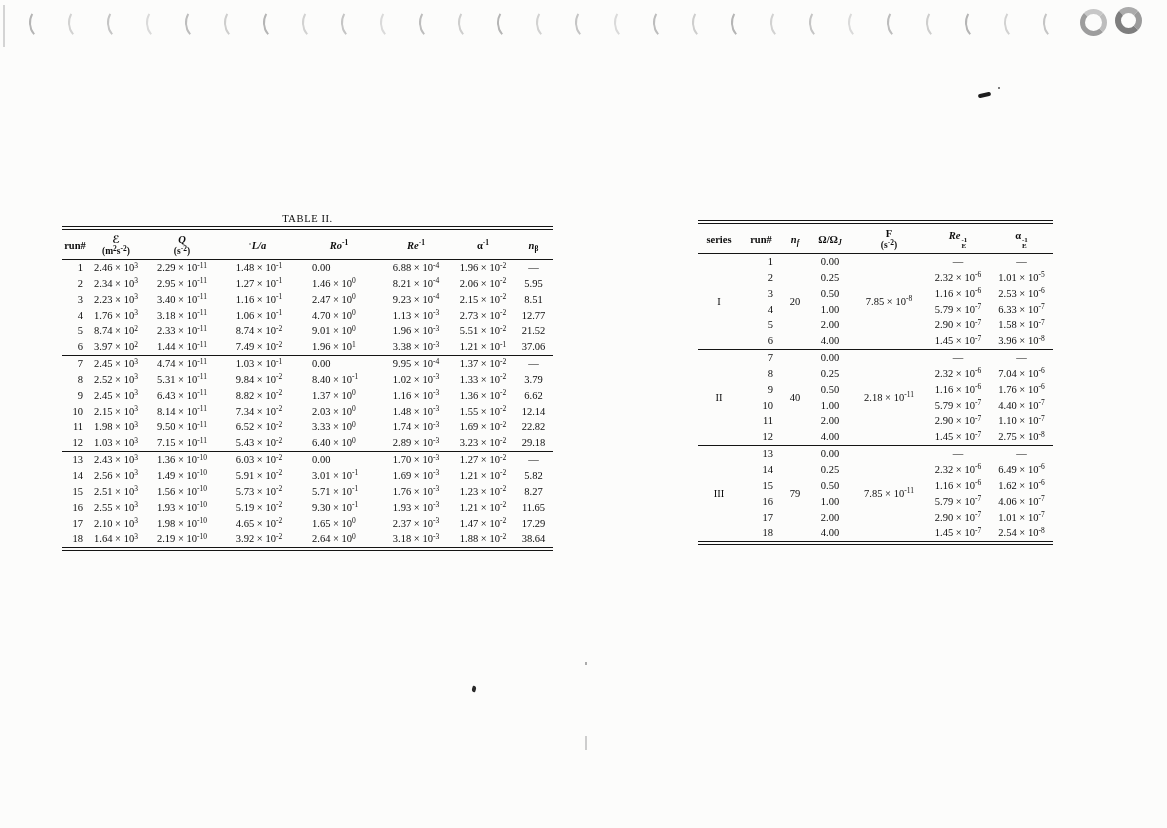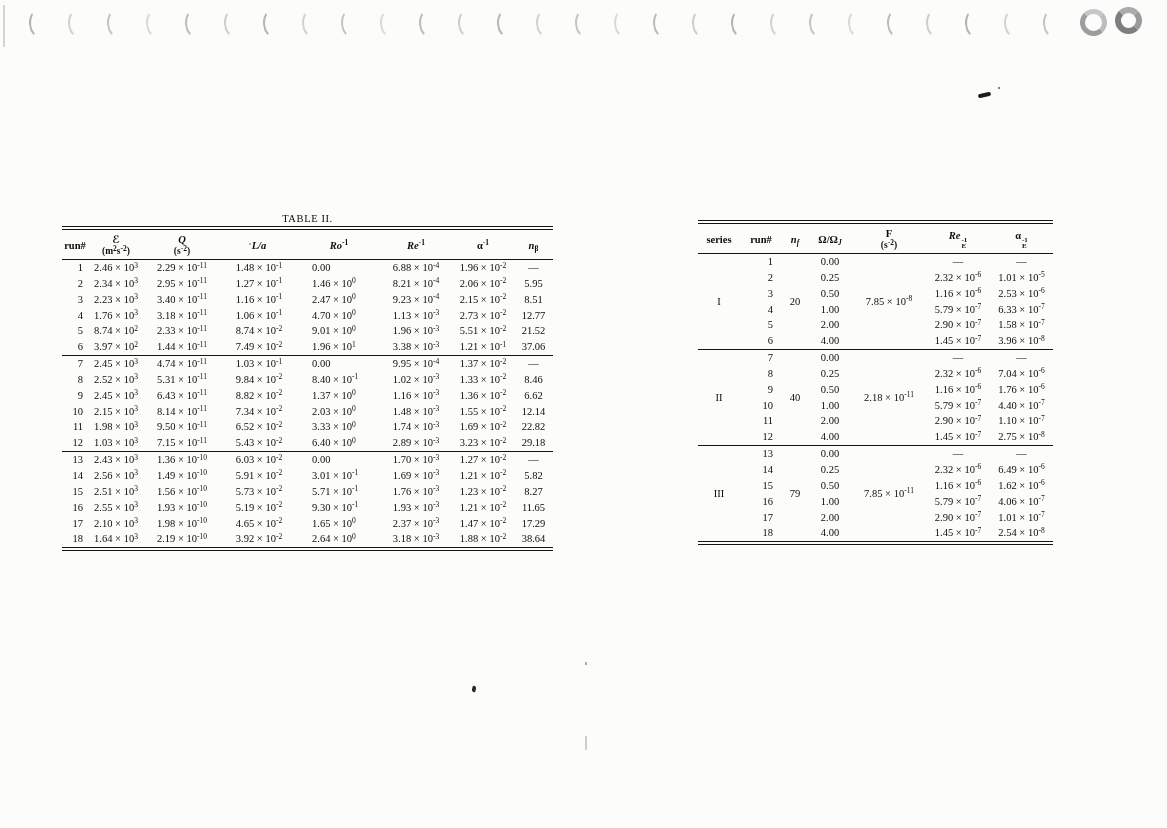--- a/index.html
+++ b/index.html
@@ -232,21 +232,21 @@
             <td>—</td>
           </tr>
           <tr>
             <td>8</td>
             <td>2.52 × 10<sup>3</sup></td>
             <td>5.31 × 10<sup>-11</sup></td>
             <td>9.84 × 10<sup>-2</sup></td>
             <td>8.40 × 10<sup>-1</sup></td>
             <td>1.02 × 10<sup>-3</sup></td>
             <td>1.33 × 10<sup>-2</sup></td>
-            <td>8.46</td>
+            <td>3.79</td>
           </tr>
           <tr>
             <td>9</td>
             <td>2.45 × 10<sup>3</sup></td>
             <td>6.43 × 10<sup>-11</sup></td>
             <td>8.82 × 10<sup>-2</sup></td>
             <td>1.37 × 10<sup>0</sup></td>
             <td>1.16 × 10<sup>-3</sup></td>
             <td>1.36 × 10<sup>-2</sup></td>
             <td>6.62</td>

